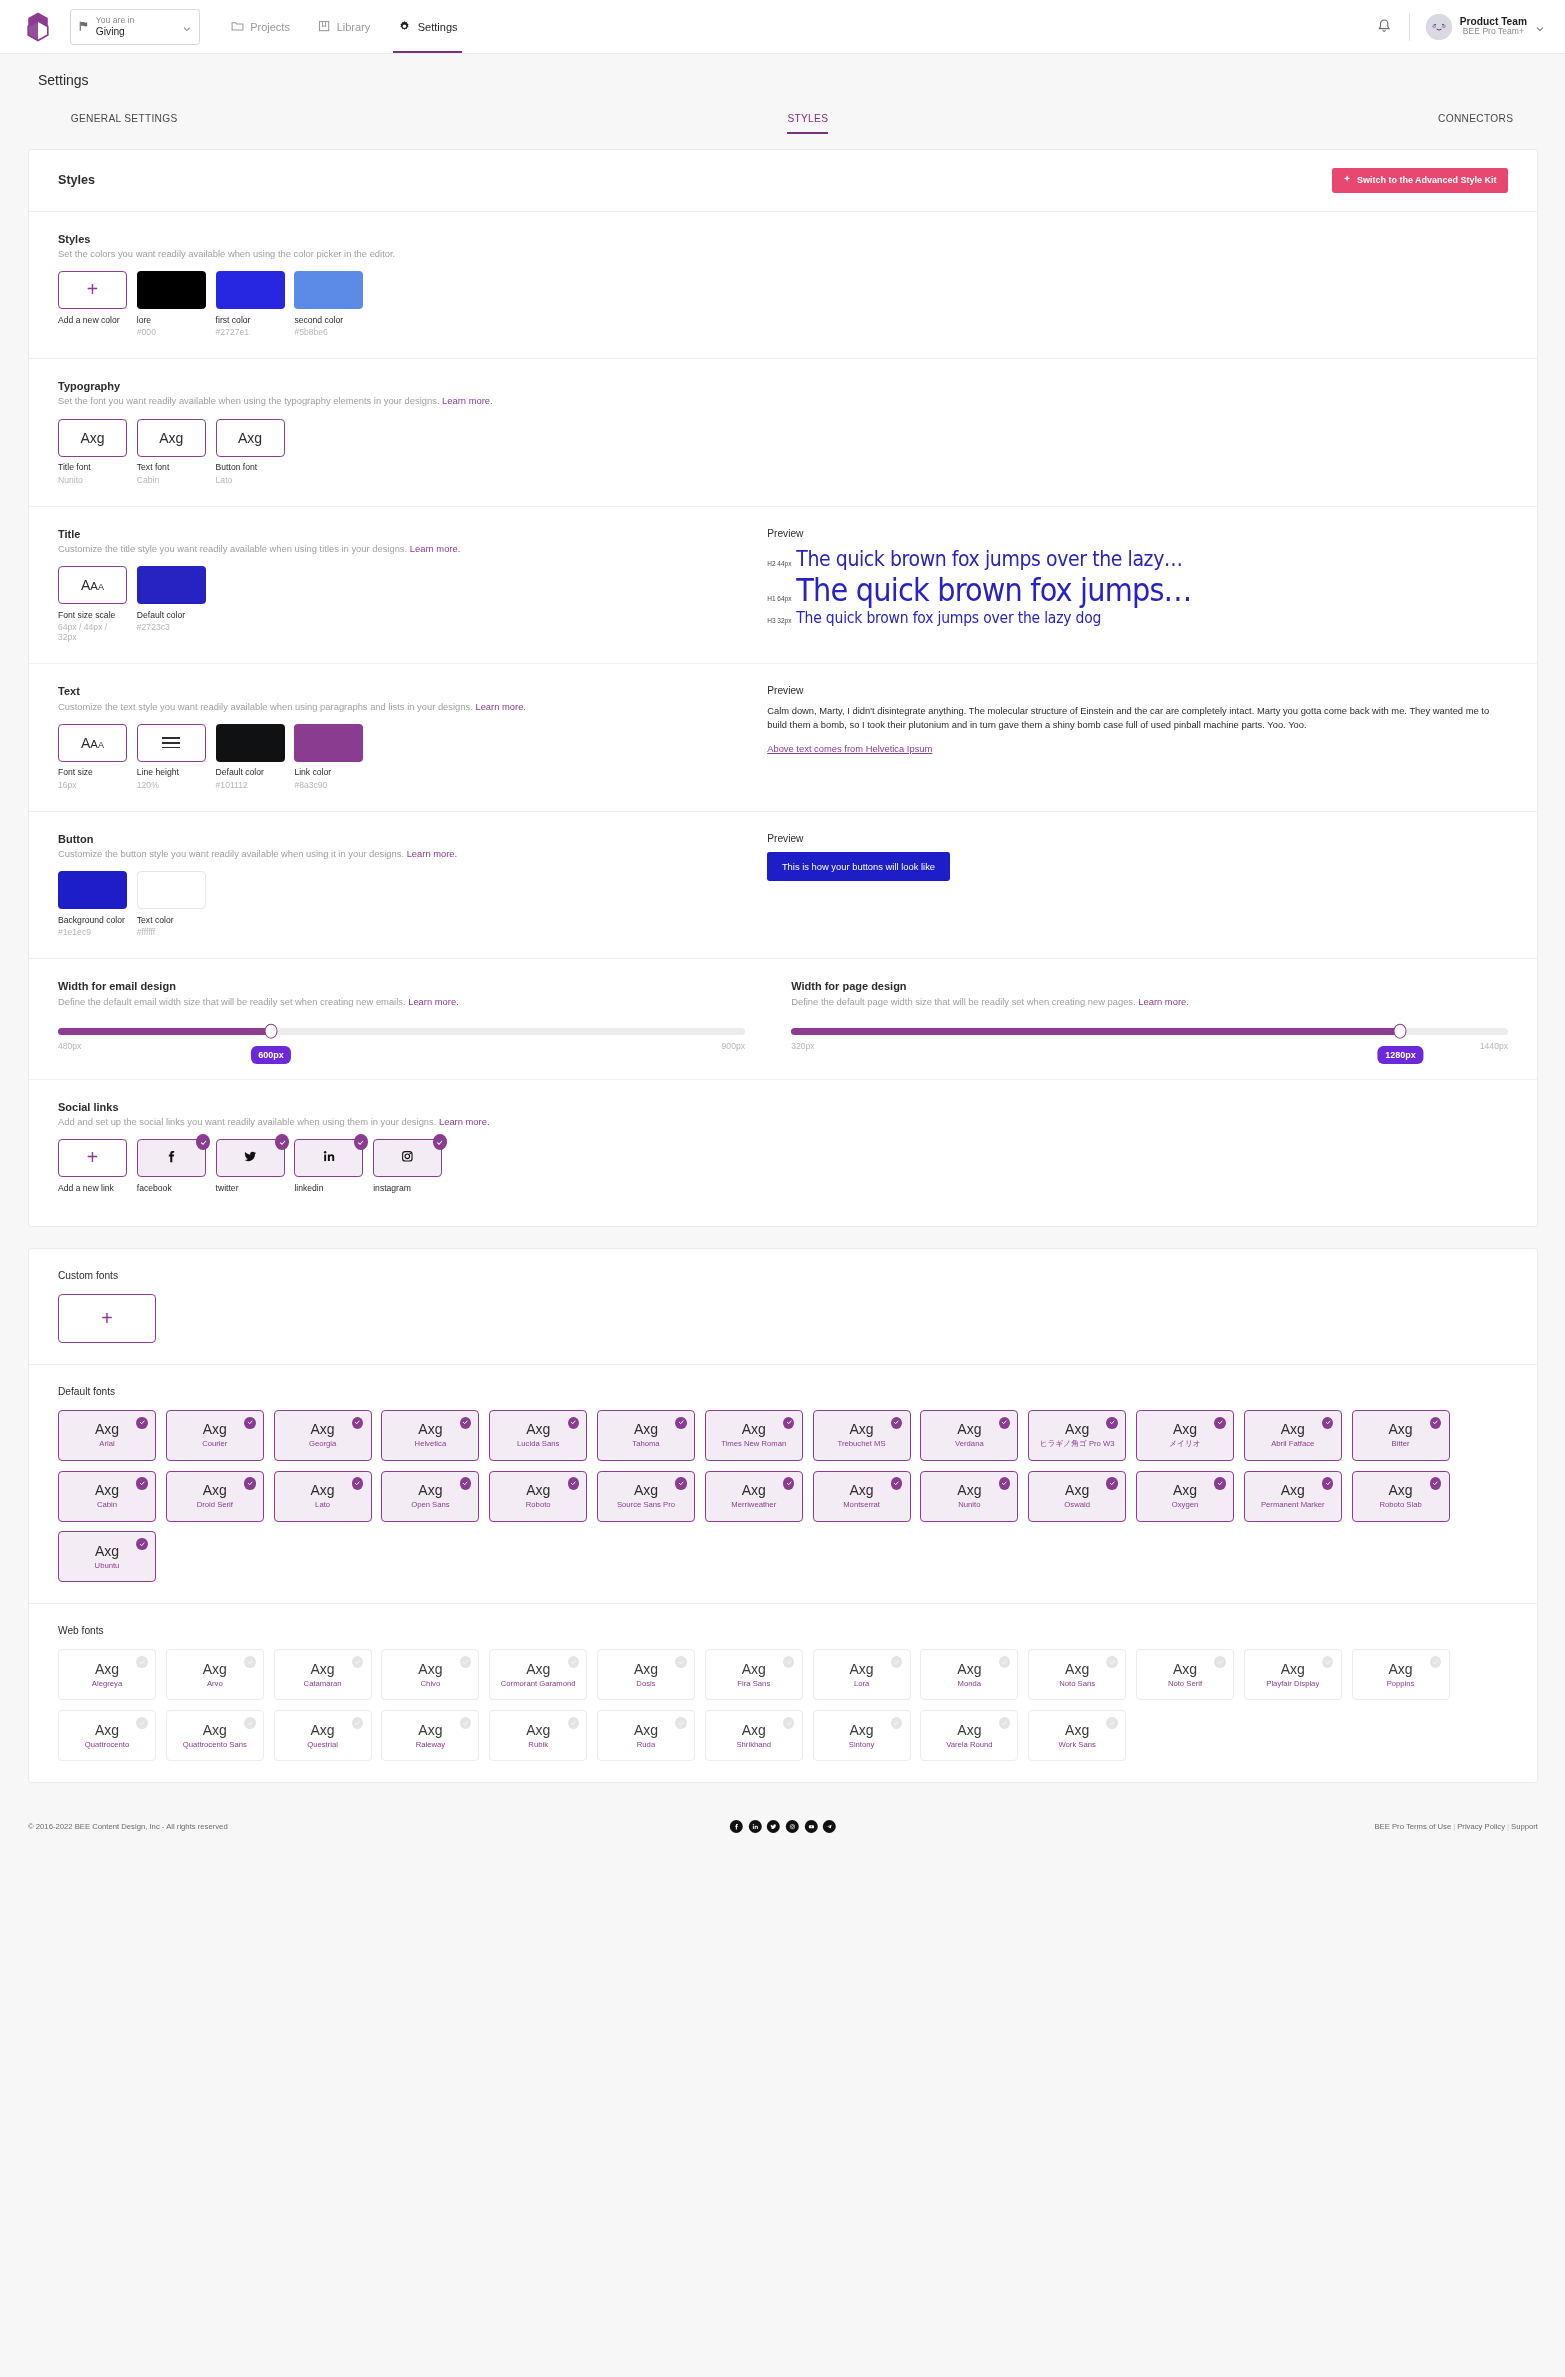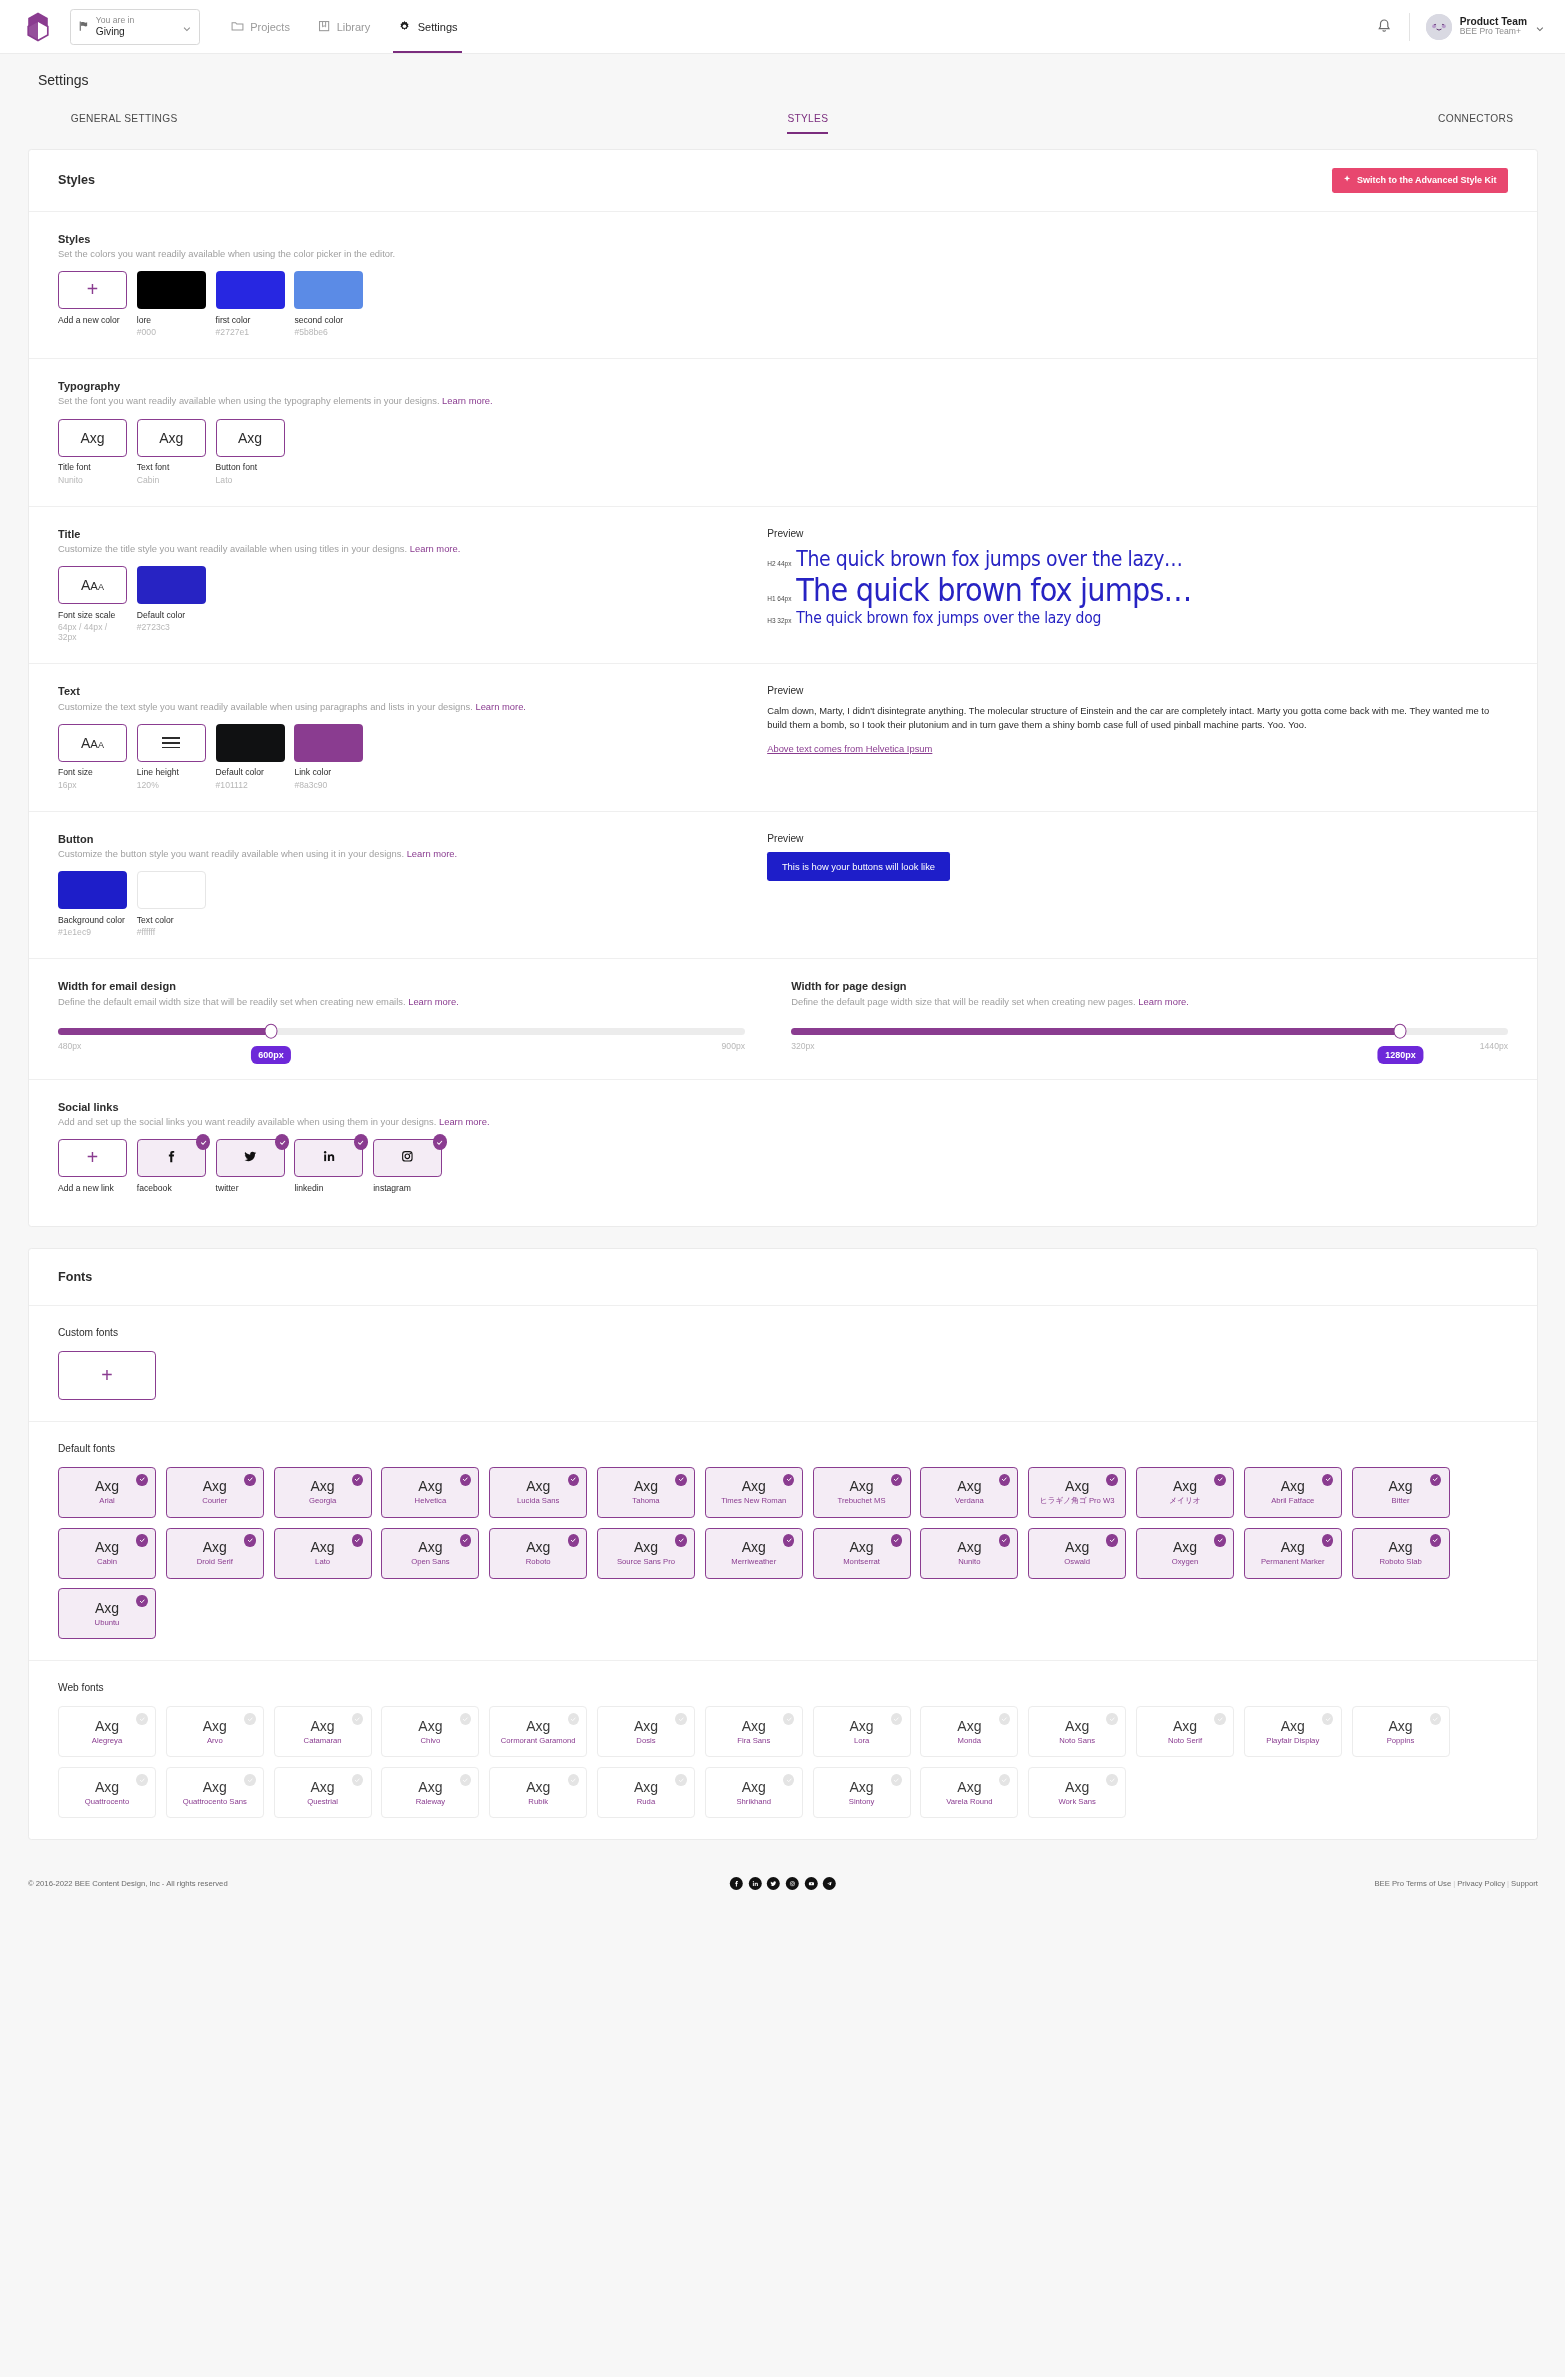--- a/index.html
+++ b/index.html
@@ -32,21 +32,21 @@
   .nav-item {
     display: flex; align-items: center; gap: 6.5px; height: 100%;
     font-size: 11px; color: #9a9a9a; position: relative; cursor: pointer;
   }
   .nav-item.active { color: #1f1f1f; }
   .nav-item.active::after {
     content:''; position:absolute; left:-4.9px; right:-4.9px; bottom:0; height:2.4px; background:#7b2d7e;
   }
   .nav-item svg { display:block; }
 
-  .topbar-right { margin-left:auto; display:flex; align-items:center; gap: 16.3px; }
+  .topbar-right { margin-left:auto; display:flex; align-items:center; gap: 16.3px; text-align: center; }
   .bell { width: 16.3px; height: 16.3px; cursor:pointer; }
   .divider-v { width:0.8px; height: 28px; background:#e3e3e3; }
   .user { display:flex; align-items:center; gap:8.2px; cursor:pointer; }
   .avatar {
     width: 26px; height:26px; border-radius:50%; background:#d9d9e2;
     display:flex; align-items:center; justify-content:center;
   }
   .user-text { line-height:1.15; }
   .user-name { font-size: 10.2px; color:#1f1f1f; font-weight:700; display:block; }
   .user-plan { font-size: 8.6px; color:#8c8c8c; display:block; }
@@ -588,23 +588,20 @@
               </span>
           </div>
           <div class="soc-name">instagram</div>
         </div>
       </div>
     </div>
   </div>
 </div>
 
 <div class="card" style="margin-top:21px;">
-  <div class="fonts-head">
-    <div class="card-title">Fonts</div>
-  </div>
 
   <div class="fonts-sec">
     <div class="fonts-sub">Custom fonts</div>
     <div class="addfont">
         <span class="sw-plus">+</span>
       </div>
   </div>
 
   <div class="fonts-sec">
     <div class="fonts-sub">Default fonts</div>

